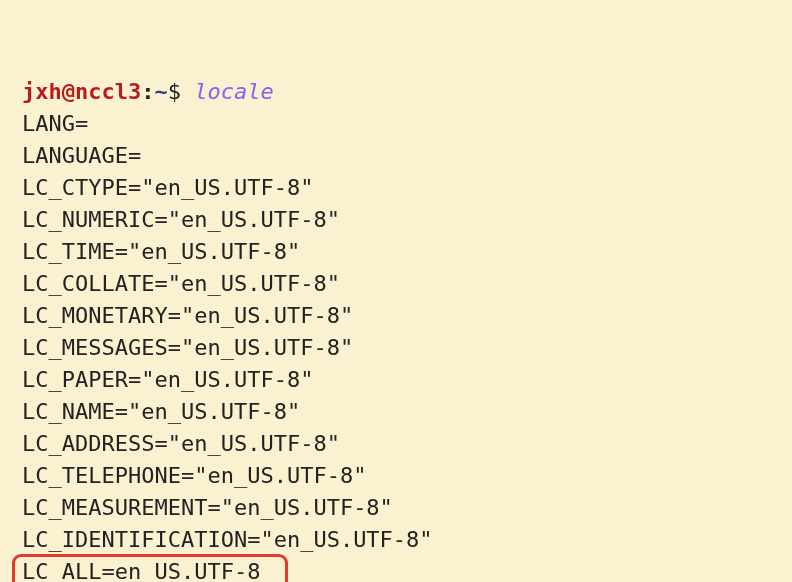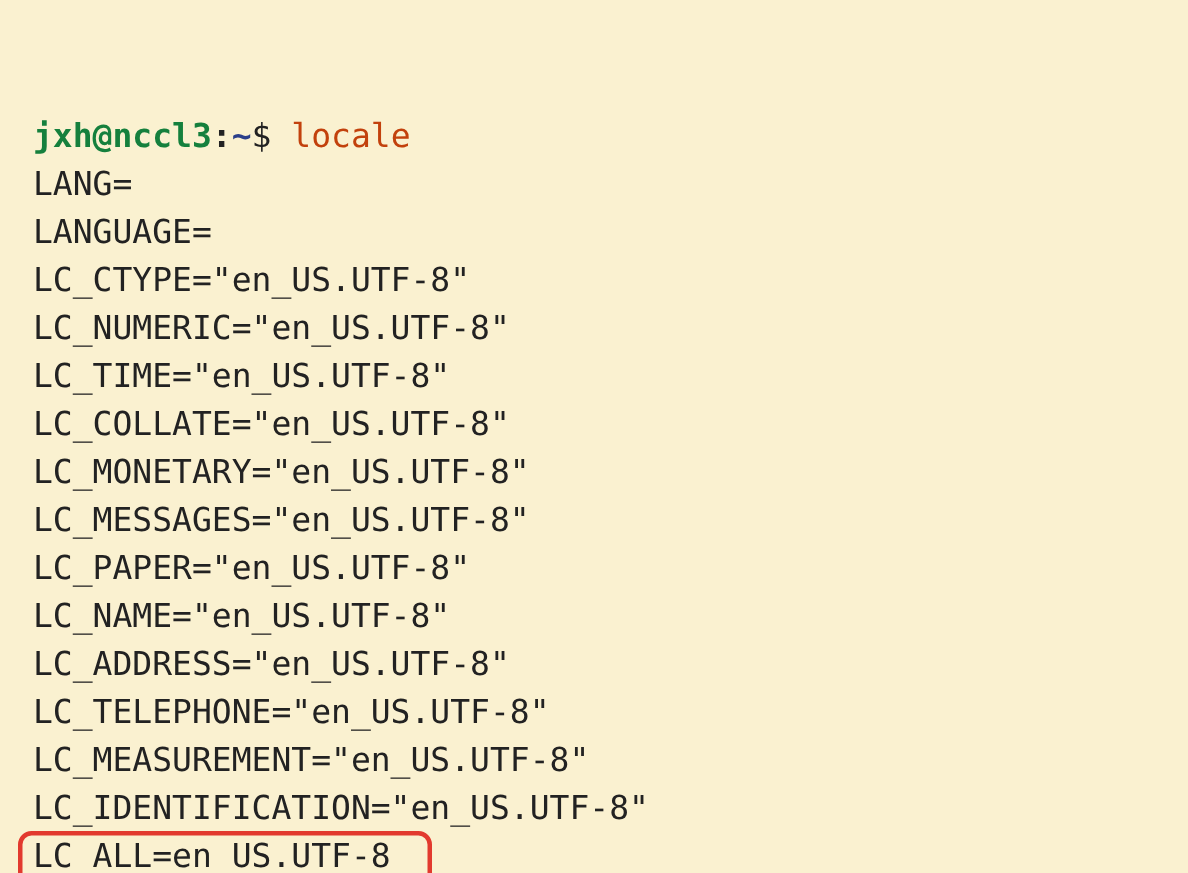--- a/index.html
+++ b/index.html
@@ -11,25 +11,25 @@
     font-family: "Menlo", "Consolas", "DejaVu Sans Mono", "Liberation Mono", monospace;
     font-size: 22px;
     line-height: 32px;
     color: #222;
     overflow: hidden;
   }
   .terminal {
     padding: 12px 22px 0 22px;
     white-space: pre;
   }
-  .prompt-user { color: #15803d; font-weight: 700; }   
+  .prompt-user { color: #b91c1c; font-weight: 700; }   
   .prompt-colon { color: #222; font-weight: 700; }
   .prompt-path { color: #2a3f8a; font-weight: 700; }
   .prompt-dollar { color: #222; font-weight: 400; }
-  .cmd { color: #c2410c; }
+  .cmd { color: #8b5cf6; font-style: italic; }
   .line { display: block; }
   .highlight-row { display: block; position: relative; }
   .highlight-box {
     position: absolute;
     left: -10px;
     top: -2px;
     height: 34px;
     border: 3px solid #e23a2e;
     border-radius: 9px;
     pointer-events: none;

